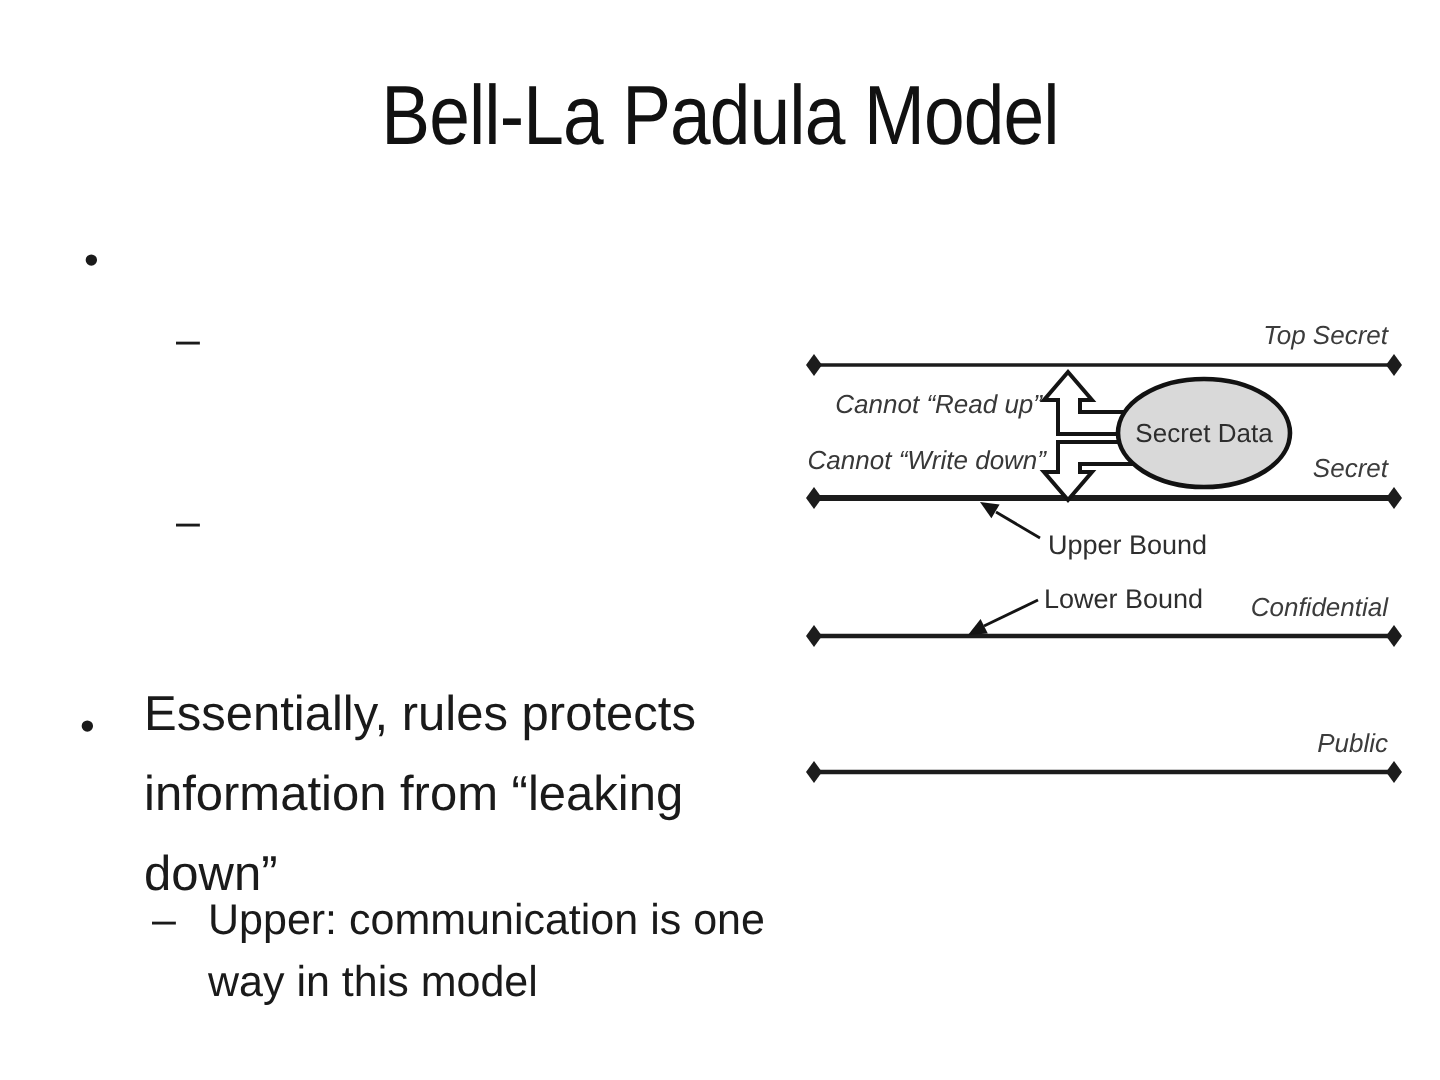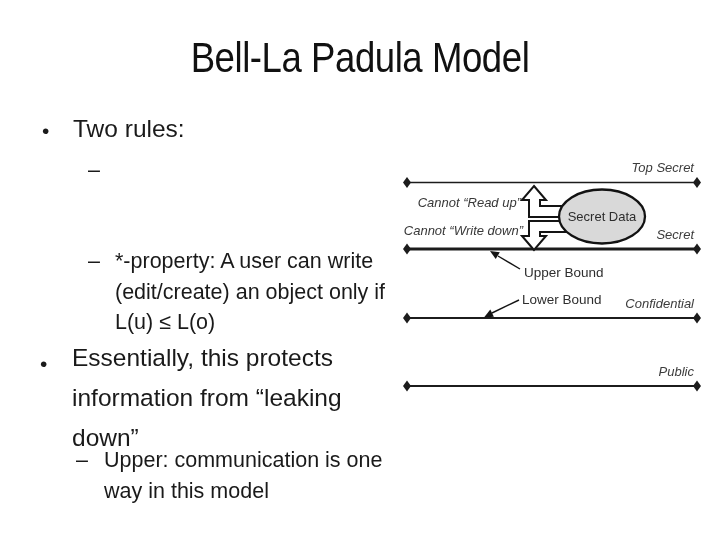--- a/index.html
+++ b/index.html
@@ -45,37 +45,33 @@
 </style>
 </head>
 <body>
 
 <div class="slide">
 
   <div class="title">Bell-La Padula Model</div>
 
   <div class="bullet b1 pos-tworules">
     <span class="marker">•</span>
-    <span class="btext">Two rules:</span>
   </div>
 
   <div class="bullet b2 pos-simple">
     <span class="marker">–</span>
   </div>
 
   <div class="bullet b2 pos-star">
     <span class="marker">–</span>
-    <span class="btext">*-property: A user can write
-(edit/create) an object only if
-L(u) ≤ L(o)</span>
   </div>
 
   <div class="bullet b1 pos-essentially">
     <span class="marker">•</span>
-    <span class="btext b1text">Essentially, this protects
+    <span class="btext b1text">Essentially, rules protects
 information from “leaking
 down”</span>
   </div>
 
   <div class="bullet b2 pos-note">
     <span class="marker">–</span>
     <span class="btext">Upper: communication is one
 way in this model</span>
   </div>
 

